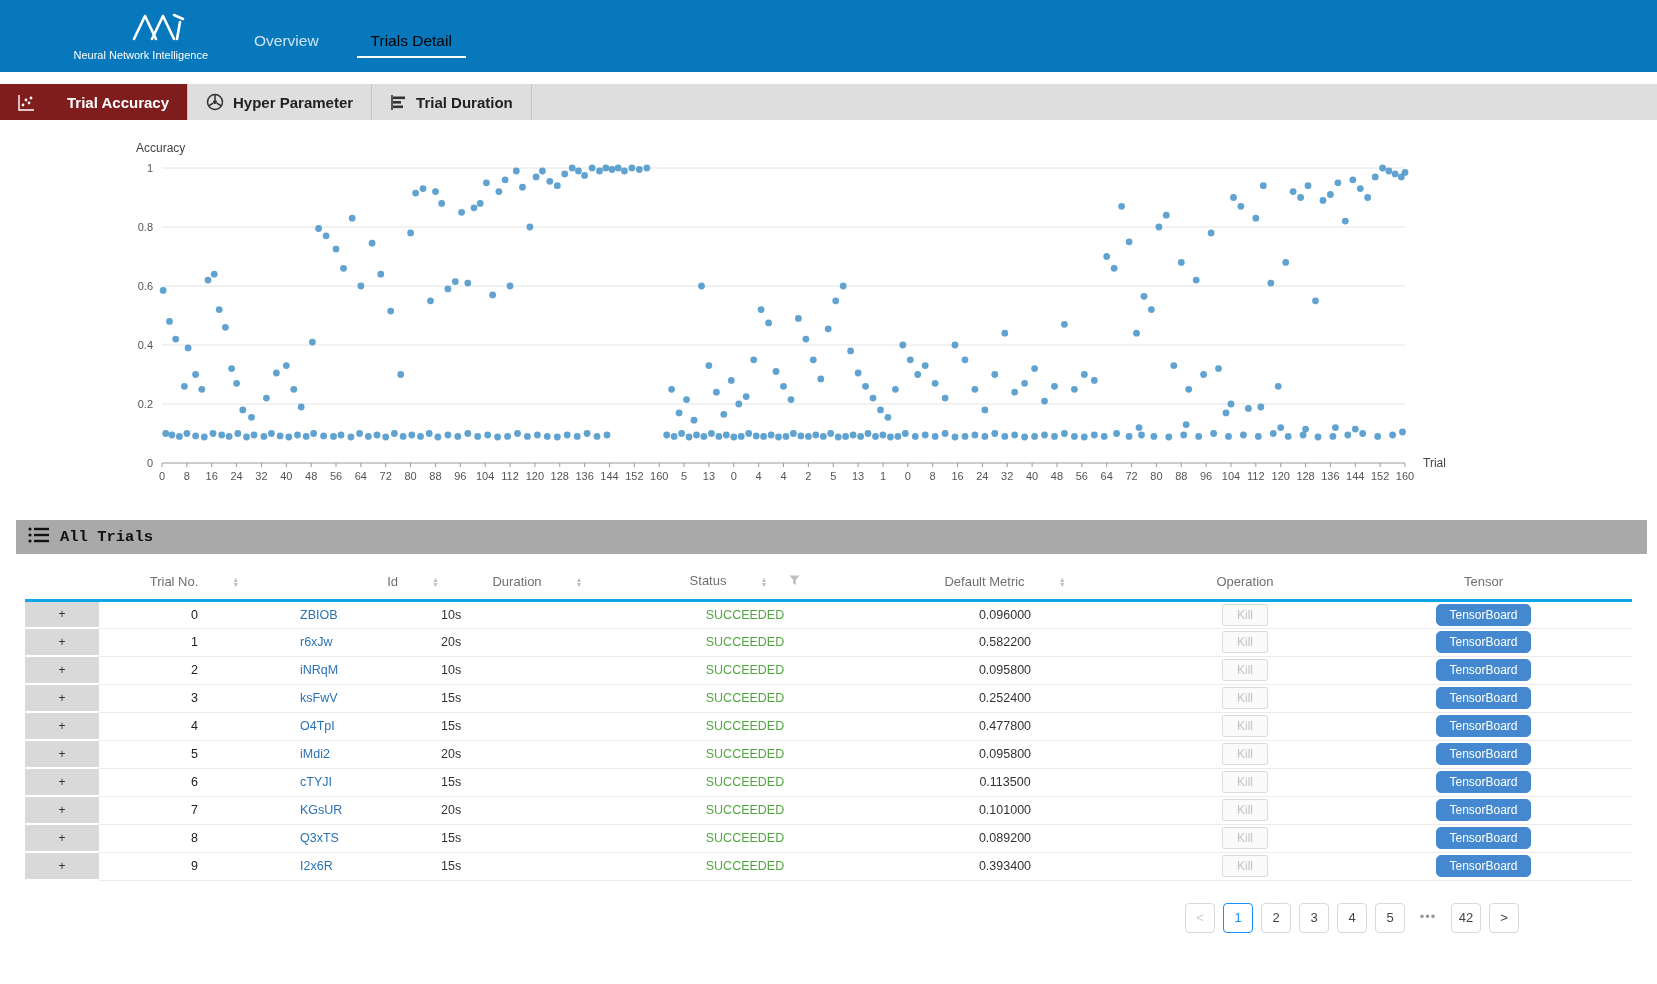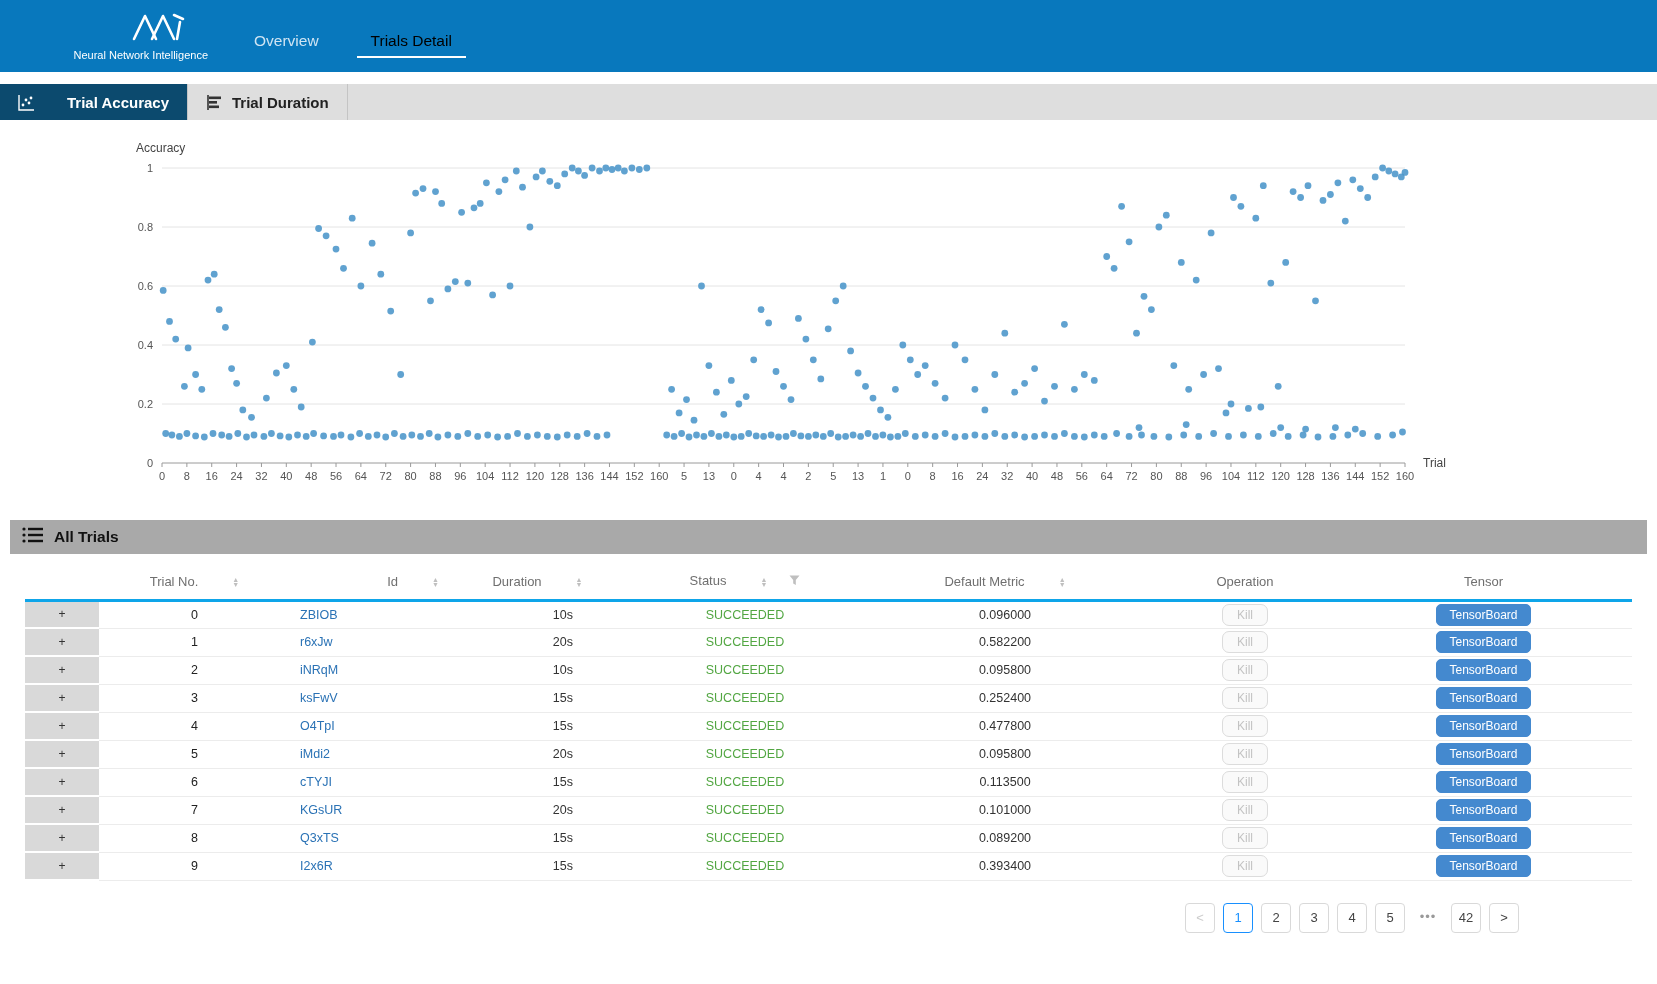--- a/index.html
+++ b/index.html
@@ -19,48 +19,48 @@
   .logo{display:flex;flex-direction:column;align-items:flex-end;justify-content:center;width:190px;margin-left:8px;cursor:pointer;}
   .logo-subtitle{color:#fff;font-size:11px;margin-top:2px;white-space:nowrap;}
   .nav-tabs{display:flex;align-items:flex-end;height:100%;margin-left:40px;gap:40px;}
   .nav-tab{color:#cfe4f3;font-size:15.5px;text-decoration:none;padding:0 6px 22px 6px;position:relative;cursor:pointer;margin-top:32px;}
   .nav-tab.active{color:#000000;}
   .nav-tab.active::after{content:"";position:absolute;left:-8px;right:-8px;bottom:14px;height:2px;background:#fff;}
 
   
   .tabbar{margin-top:12px;background:#dedede;height:36px;display:flex;align-items:stretch;}
   .ctab{display:flex;align-items:center;gap:9px;padding:0 18px;font-size:15px;font-weight:bold;color:#222;border-right:1px solid #c4c4c4;cursor:pointer;background:#dedede;}
-  .ctab.active{background:#0c4a6e;color:#fff;gap:32px;}
+  .ctab.active{background:#7f1d1d;color:#fff;gap:32px;}
   .ctab .ticon{display:inline-flex;align-items:center;}
 
   
   .chart-section{margin-top:18px;}
   .chart-svg{display:block;}
   .tick{font-size:11px;fill:#555;font-family:"Liberation Sans",sans-serif;}
   .axis-label{font-size:12px;fill:#444;font-family:"Liberation Sans",sans-serif;}
 
   
-  .alltrials{margin:30px 10px 0 10px;background:#a9a9a9;height:34px;display:flex;align-items:center;padding:0 12px;gap:10px;}
+  .alltrials{margin:30px 10px 0 16px;background:#a9a9a9;height:34px;display:flex;align-items:center;padding:0 12px;gap:10px;font-family:Liberation Mono, monospace;}
   .alltrials-title{font-size:15.5px;font-weight:bold;color:#111;}
 
   
   .table-wrap{margin:10px 25px 0 25px;}
   table{width:100%;border-collapse:collapse;table-layout:fixed;}
   thead th{height:36px;font-size:13px;font-weight:normal;color:#6f6f6f;text-align:center;border-bottom:3px solid #0ea5e9;white-space:nowrap;}
   thead th.c-id{text-align:right;padding-left:10px;}
   tbody td{height:28px;font-size:12.5px;border-bottom:1px solid #ececec;text-align:center;white-space:nowrap;}
   td.c-expand{background:#d9d9d9;border-bottom:2px solid #fff;color:#333;cursor:pointer;font-size:12px;}
   td.c-no{color:#222;}
   td.c-id{text-align:left;padding-left:10px;color:var(--link-blue);cursor:pointer;}
-  td.c-dur{text-align:right;padding-right:62px;}
+  td.c-dur{text-align:left;padding-right:62px;}
   td.c-status{color:var(--status-green);}
   .sorter{display:inline-flex;flex-direction:column;vertical-align:middle;margin-left:34px;line-height:5px;}
   .sorter span{font-size:7px;color:#bfbfbf;cursor:pointer;}
   .filter-icon{margin-left:22px;vertical-align:middle;cursor:pointer;}
-  .btn-kill{border:1px solid #dcdcdc;background:#fafafa;color:#c3c3c3;font-size:12px;padding:3px 14px;border-radius:7px;cursor:not-allowed;}
+  .btn-kill{border:1px solid #dcdcdc;background:#fafafa;color:#c3c3c3;font-size:12px;padding:3px 14px;border-radius:2px;cursor:not-allowed;}
   .btn-tb{border:1px solid var(--button-blue);background:var(--button-blue);color:#fff;font-size:12px;padding:3px 12px;border-radius:5px;cursor:pointer;}
 
   
   .pagination{display:flex;justify-content:flex-end;align-items:center;gap:8px;margin:22px 138px 26px 0;}
   .page-item{min-width:30px;height:30px;line-height:28px;text-align:center;border:1px solid #d9d9d9;border-radius:4px;background:#fff;font-size:13px;color:#444;cursor:pointer;padding:0 4px;}
   .page-item.active{border-color:var(--accent-blue);color:var(--accent-blue);}
   .page-item.disabled{color:#ccc;cursor:default;}
   .page-item.ellipsis{border:none;color:#999;letter-spacing:1px;cursor:pointer;}
 </style>
 </head>
@@ -91,20 +91,30 @@
     <span class="ticon">
       <svg width="17" height="17" viewBox="0 0 17 17">
         <path d="M1 1 V16 H16" stroke="#fff" stroke-width="1.4" fill="none"></path>
         <circle cx="5" cy="11" r="1.4" fill="#fff"></circle>
           <circle cx="8" cy="6" r="1.4" fill="#fff"></circle>
         <circle cx="11" cy="9" r="1.4" fill="#fff"></circle>
           <circle cx="13" cy="4" r="1.4" fill="#fff"></circle>
       </svg>
     </span>
     <span>Trial Accuracy</span>
+  </div>
+  <div class="ctab">
+    <span class="ticon">
+      <svg width="18" height="18" viewBox="0 0 18 18">
+        <circle cx="9" cy="9" r="7.5" stroke="#333" stroke-width="1.5" fill="none"></circle>
+        <circle cx="9" cy="9" r="2" fill="#333"></circle>
+        <path d="M9 1.5 V7 M2.5 13 L7.2 10.2 M15.5 13 L10.8 10.2" stroke="#333" stroke-width="1.5" fill="none"></path>
+      </svg>
+    </span>
+    <span>Hyper Parameter</span>
   </div>
   <div class="ctab">
     <span class="ticon">
       <svg width="17" height="17" viewBox="0 0 17 17">
         <path d="M2 1 V16" stroke="#333" stroke-width="1.6"></path>
         <rect x="3" y="2.5" width="12" height="2.6" fill="#333"></rect>
         <rect x="3" y="7" width="8" height="2.6" fill="#333"></rect>
         <rect x="3" y="11.5" width="10" height="2.6" fill="#333"></rect>
       </svg>
     </span>

